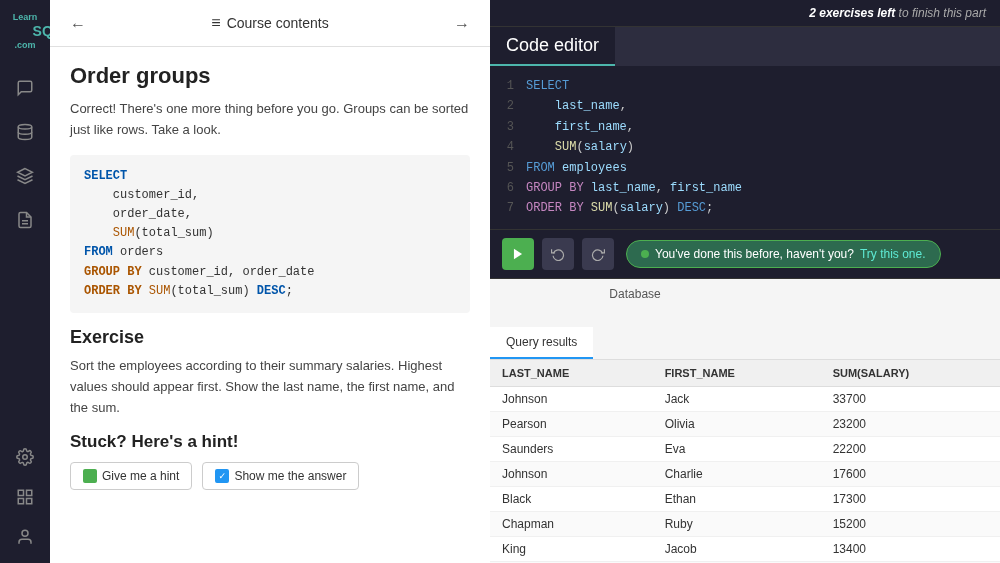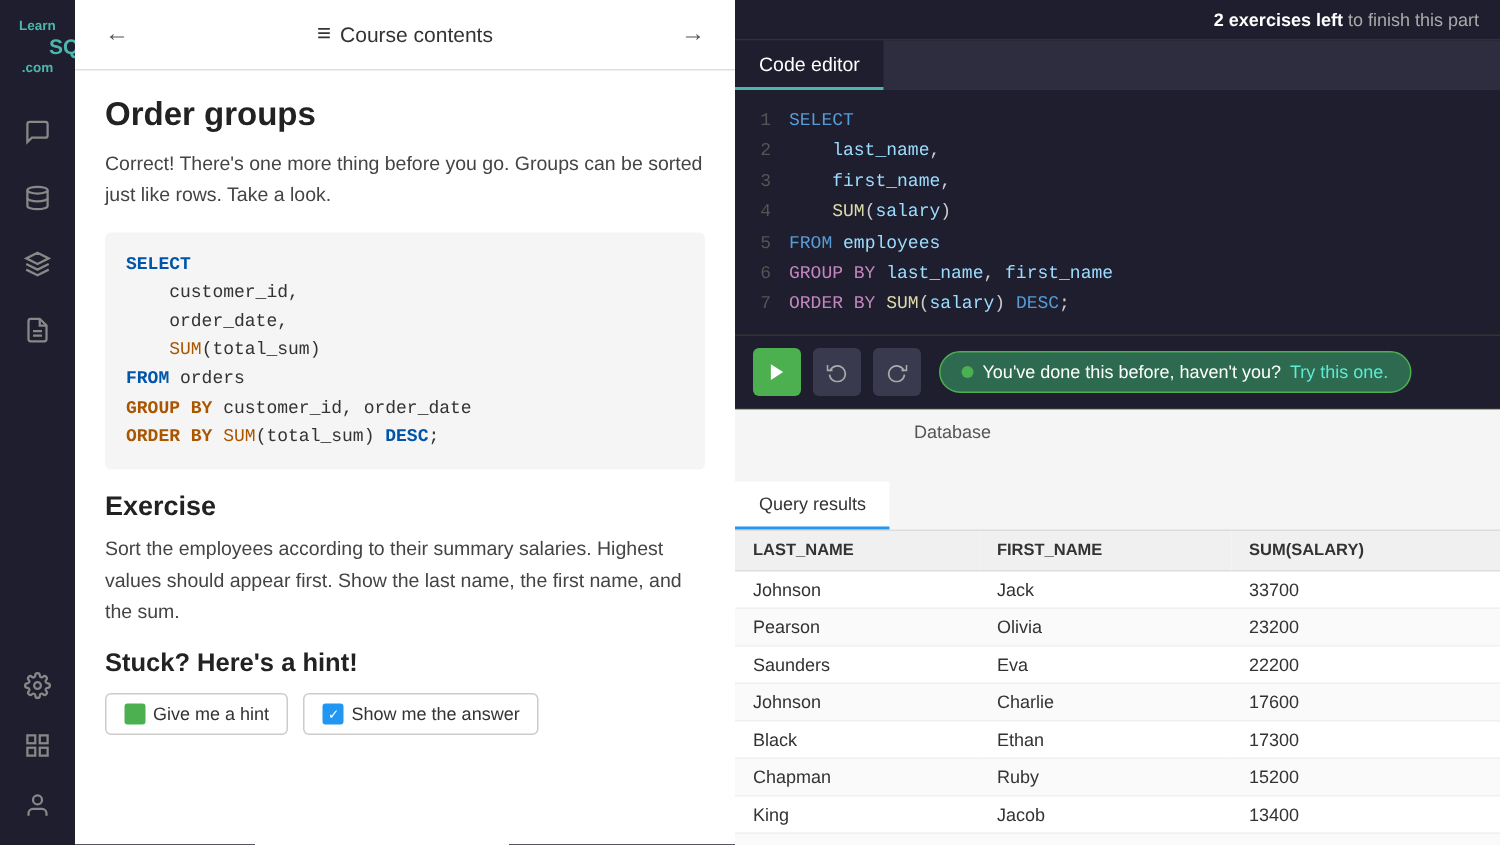--- a/index.html
+++ b/index.html
@@ -194,36 +194,37 @@
       flex-direction: column;
     }
 
     .exercises-notice {
       background: #1e1e2e;
       color: #aaa;
       font-size: 12px;
       text-align: right;
       padding: 6px 14px;
       border-bottom: 1px solid #333;
+      font-style: italic;
     }
     .exercises-notice strong { color: #fff; }
 
     
     .editor-section {
       background: #1e1e2e;
       border-bottom: 1px solid #333;
     }
 
     .editor-tabs {
       display: flex;
       background: #2d2d3f;
     }
     .editor-tab {
       padding: 8px 16px;
-      font-size: 13px;
+      font-size: 18px;
       cursor: pointer;
       color: #ccc;
       border-bottom: 2px solid transparent;
     }
     .editor-tab.active {
       color: #fff;
       border-bottom: 2px solid #4db6ac;
       background: #1e1e2e;
     }
 

